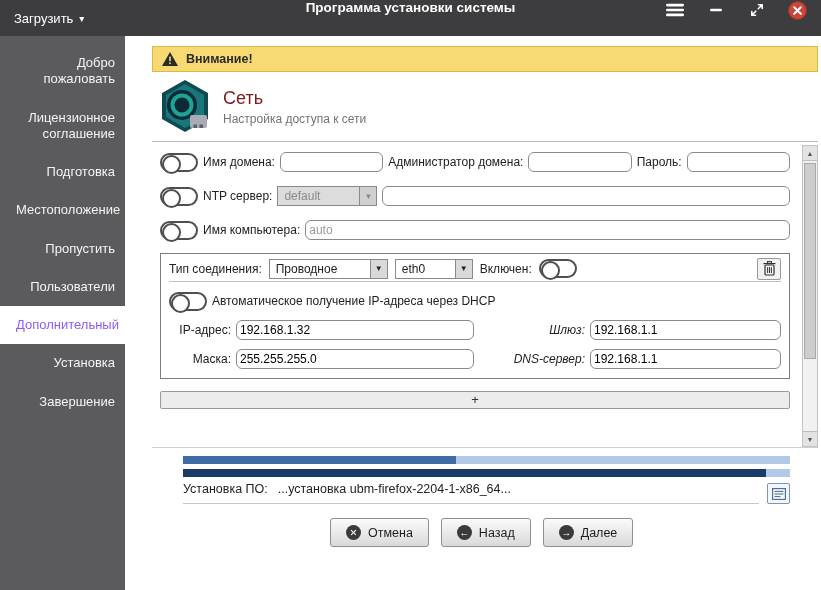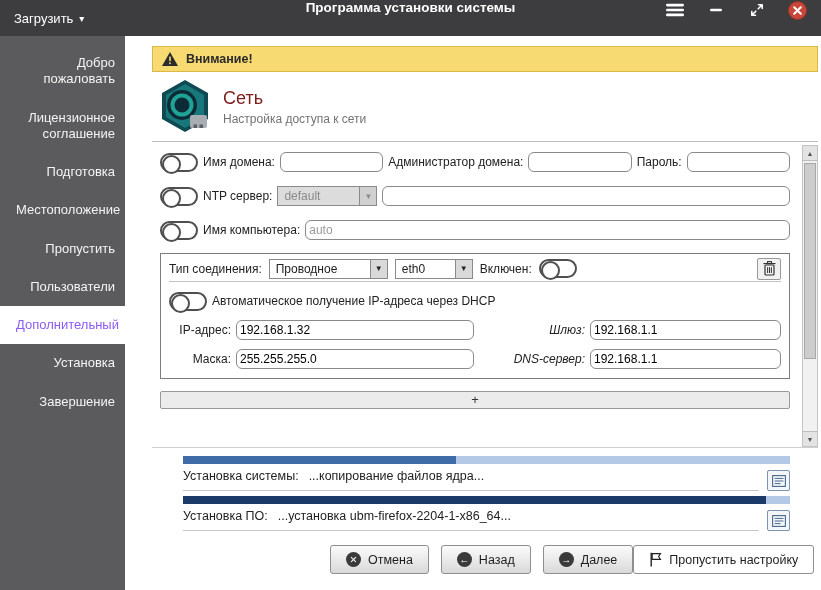--- a/index.html
+++ b/index.html
@@ -273,34 +273,20 @@
         <span>▼</span>
       </div>
     </div>
 
     <div class="bottom">
       <div class="bottom-inner">
 
         <div class="pbar">
           <div class="pfill sys" style="width: 45%;"></div>
         </div>
-        <div class="prow">
-          <div class="ptext">
-            <span>Установка системы:</span>
-            <span>...копирование файлов ядра...</span>
-          </div>
-          <div class="log-btn">
-            <svg width="14" height="12" viewBox="0 0 14 12">
-                <rect x="0.6" y="0.6" width="12.8" height="10.8" fill="none" stroke="#49688c" stroke-width="1.1"></rect>
-                <line x1="2.6" y1="3.4" x2="11.4" y2="3.4" stroke="#49688c" stroke-width="1"></line>
-                <line x1="2.6" y1="6" x2="11.4" y2="6" stroke="#49688c" stroke-width="1"></line>
-                <line x1="2.6" y1="8.6" x2="8.5" y2="8.6" stroke="#49688c" stroke-width="1"></line>
-              </svg>
-          </div>
-        </div>
 
         <div class="pbar" style="margin-top:5px;">
           <div class="pfill sw" style="width: 96%;"></div>
         </div>
         <div class="prow">
           <div class="ptext">
             <span>Установка ПО:</span>
             <span>...установка ubm-firefox-2204-1-x86_64...</span>
           </div>
           <div class="log-btn">
@@ -319,26 +305,19 @@
             <span>Отмена</span>
           </button>
           <button class="btn">
             <span class="icon-circle">←</span>
             <span>Назад</span>
           </button>
           <button class="btn">
             <span class="icon-circle">→</span>
             <span>Далее</span>
           </button>
-          <button class="btn skip">
-            <svg width="13" height="15" viewBox="0 0 13 15">
-                <line x1="2.2" y1="0.8" x2="2.2" y2="14.5" stroke="#222" stroke-width="1.4"></line>
-                <path d="M3.2 1.6 H11.5 L9.6 4.5 L11.5 7.4 H3.2 Z" fill="none" stroke="#222" stroke-width="1.1"></path>
-              </svg>
-            <span>Пропустить настройку</span>
-          </button>
         </div>
 
       </div>
     </div>
 
   </div>
 </div>
 
 </body></html>

